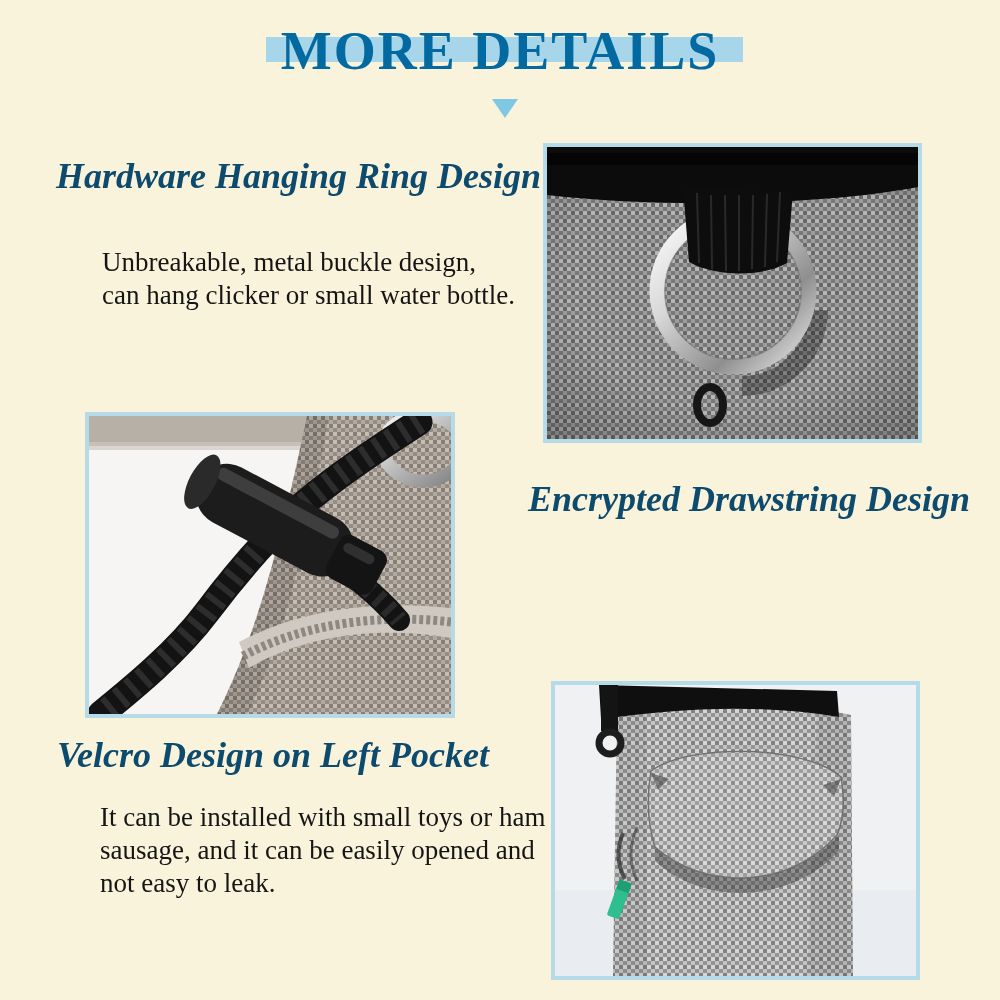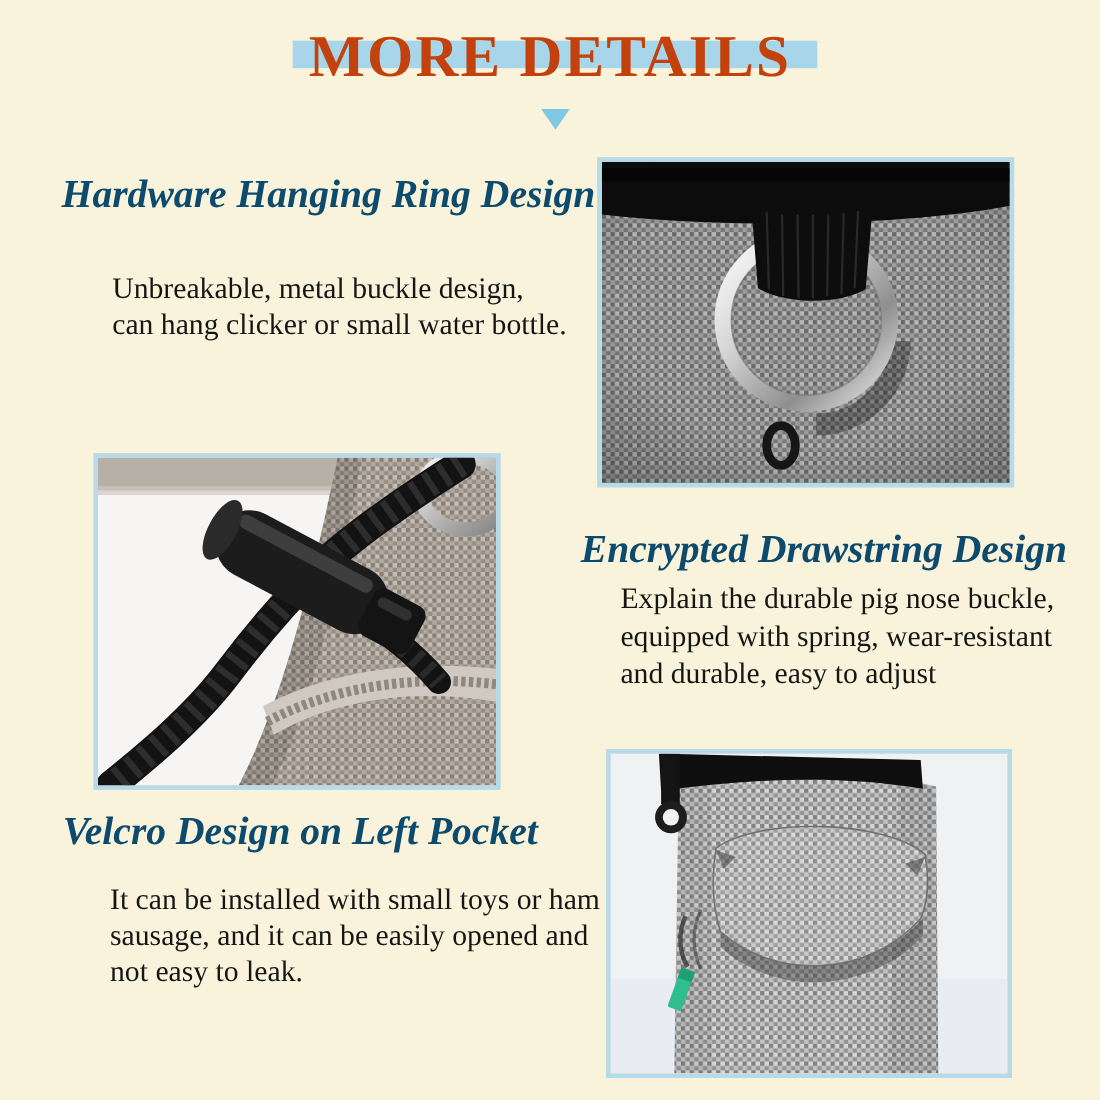--- a/index.html
+++ b/index.html
@@ -4,21 +4,21 @@
 <style>
   html,body{margin:0;padding:0;background:#faf3db;}
   .canvas{
     position:relative;width:1000px;height:1000px;overflow:hidden;
     background:#faf3db;font-family:"Liberation Serif","DejaVu Serif",serif;color:#111;
   }
   
   .title-bar{position:absolute;left:266px;top:37px;width:477px;height:25px;background:#a7d6ea;}
   .title-text{
     position:absolute;left:0;top:20px;width:1000px;text-align:center;
-    font-size:54px;font-weight:bold;letter-spacing:2px;line-height:1.15;color:#c2410c;
+    font-size:54px;font-weight:bold;letter-spacing:2px;line-height:1.15;color:#0369a1;
   }
   .title-triangle{
     position:absolute;left:492px;top:99px;width:0;height:0;
     border-left:13px solid transparent;border-right:13px solid transparent;
     border-top:19px solid #7ec8e3;
   }
   
   .sec-heading{
     position:absolute;font-style:italic;font-weight:bold;font-size:36px;line-height:1.15;color:#0c4a6e;
     white-space:nowrap;
@@ -96,23 +96,20 @@
         <line x1="206" y1="48" x2="205" y2="122"></line>
         <line x1="220" y1="47" x2="218" y2="120"></line>
         <line x1="233" y1="45" x2="230" y2="115"></line>
       </g>
 
       <ellipse cx="163" cy="258" rx="13" ry="18" fill="none" stroke="#161616" stroke-width="8"></ellipse>
     </svg>
   </div>
 
   <div class="sec-heading" id="h2">Encrypted Drawstring Design</div>
-  <div class="sec-body" id="b2">Explain the durable pig nose buckle,
-equipped with spring, wear-resistant
-and durable, easy to adjust</div>
 
   <div class="photo" id="photo2">
     <svg viewBox="0 0 362 298" preserveAspectRatio="none">
       <defs>
         <pattern id="weave2" width="8" height="8" patternUnits="userSpaceOnUse">
           <rect width="8" height="8" fill="#a29a91"></rect>
           <rect width="4" height="4" fill="#877e75"></rect>
           <rect x="4" y="4" width="4" height="4" fill="#968d84"></rect>
           <rect x="4" width="4" height="4" fill="#c6beb4"></rect>
           <rect y="4" width="4" height="4" fill="#b2aaa0"></rect>

